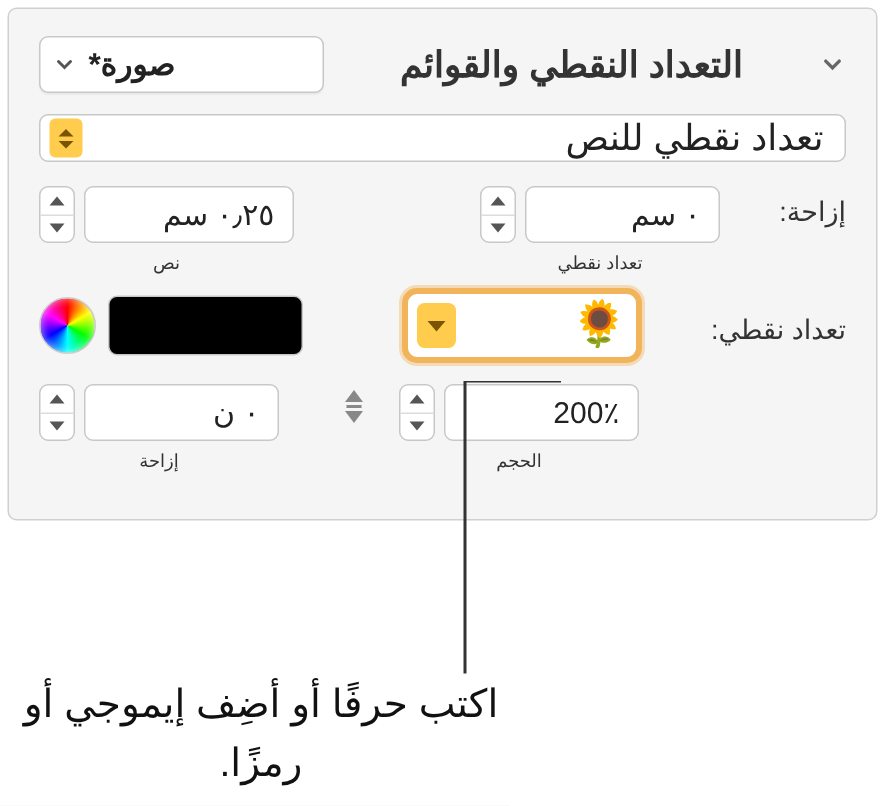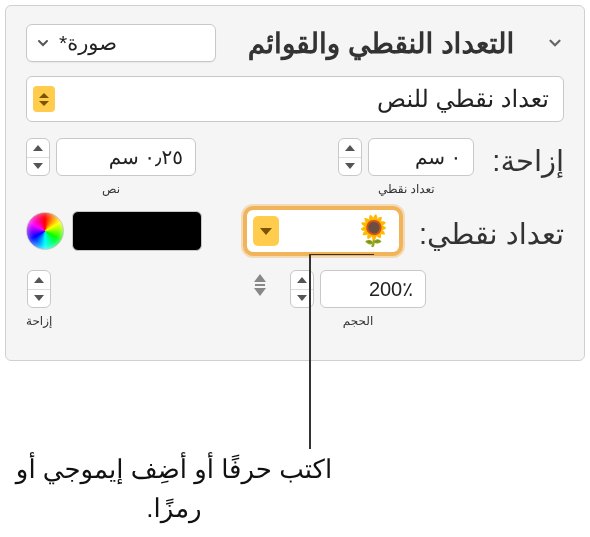--- a/index.html
+++ b/index.html
@@ -26,21 +26,21 @@
       padding: 18px 20px 22px 20px;
     }
     .header-row {
       display: flex;
       align-items: center;
       justify-content: space-between;
       gap: 12px;
       margin-bottom: 14px;
     }
     .section-title {
-      font-size: 28px;
+      font-size: 24px;
       font-weight: 700;
       color: #333;
     }
     .disclosure {
       display: inline-flex;
     }
     .disclosure svg { width: 18px; height: 18px; }
     
     .dropdown {
       display: inline-flex;
@@ -60,29 +60,30 @@
     }
     .dropdown .chev {
       width: 12px;
       display: flex;
       justify-content: center;
     }
     .dropdown.small {
       height: 38px;
       min-width: 190px;
       justify-content: flex-end;
+      font-weight: bold;
     }
     
     .popup-full {
       display: flex;
       align-items: center;
       background: #fff;
       border: 1px solid #c8c8c8;
       border-radius: 6px;
-      height: 46px;
+      height: 32px;
       padding: 0 14px 0 6px;
       margin-bottom: 16px;
     }
     .popup-full .popup-text {
       flex: 1;
       font-size: 24px;
       color: #222;
       text-align: right;
     }
     .popup-arrows {
@@ -109,21 +110,21 @@
       border-top: 5px solid #7a5400;
     }
     
     .row {
       display: flex;
       align-items: flex-start;
       gap: 18px;
       margin-bottom: 10px;
     }
     .row-label {
-      font-size: 29px;
+      font-size: 18px;
       color: #333;
       padding-top: 6px;
       min-width: 66px;
     }
     .field-block {
       display: flex;
       flex-direction: column;
       align-items: center;
     }
     .field-caption {
@@ -142,21 +143,21 @@
       border-radius: 6px;
       height: 38px;
       padding: 0 12px;
       font-size: 20px;
       color: #222;
       text-align: left;
       display: flex;
       align-items: center;
       justify-content: flex-start;
     }
-    .ti.w100 { width: 106px; }
+    .ti.w100 { width: 130px; }
     .ti.w130 { width: 140px; }
     
     .stepper {
       background: #fff;
       border: 1px solid #c8c8c8;
       border-radius: 6px;
       width: 24px;
       height: 38px;
       display: flex;
       flex-direction: column;
@@ -388,20 +389,21 @@
     </div>
 
     <div class="resize-icon">
       <span class="a-up"></span>
       <span class="bar"></span>
       <span class="a-dn"></span>
     </div>
 
     <div class="field-block" style="margin-right:auto;">
       <div class="stepper-input">
+        <div class="ti w100">٠ ن</div>
         <div class="stepper">
           <div class="sb">
               <span class="chev-up"></span>
             </div>
           <div class="sb">
               <span class="chev-dn"></span>
             </div>
         </div>
       </div>
       <div class="field-caption">إزاحة</div>

